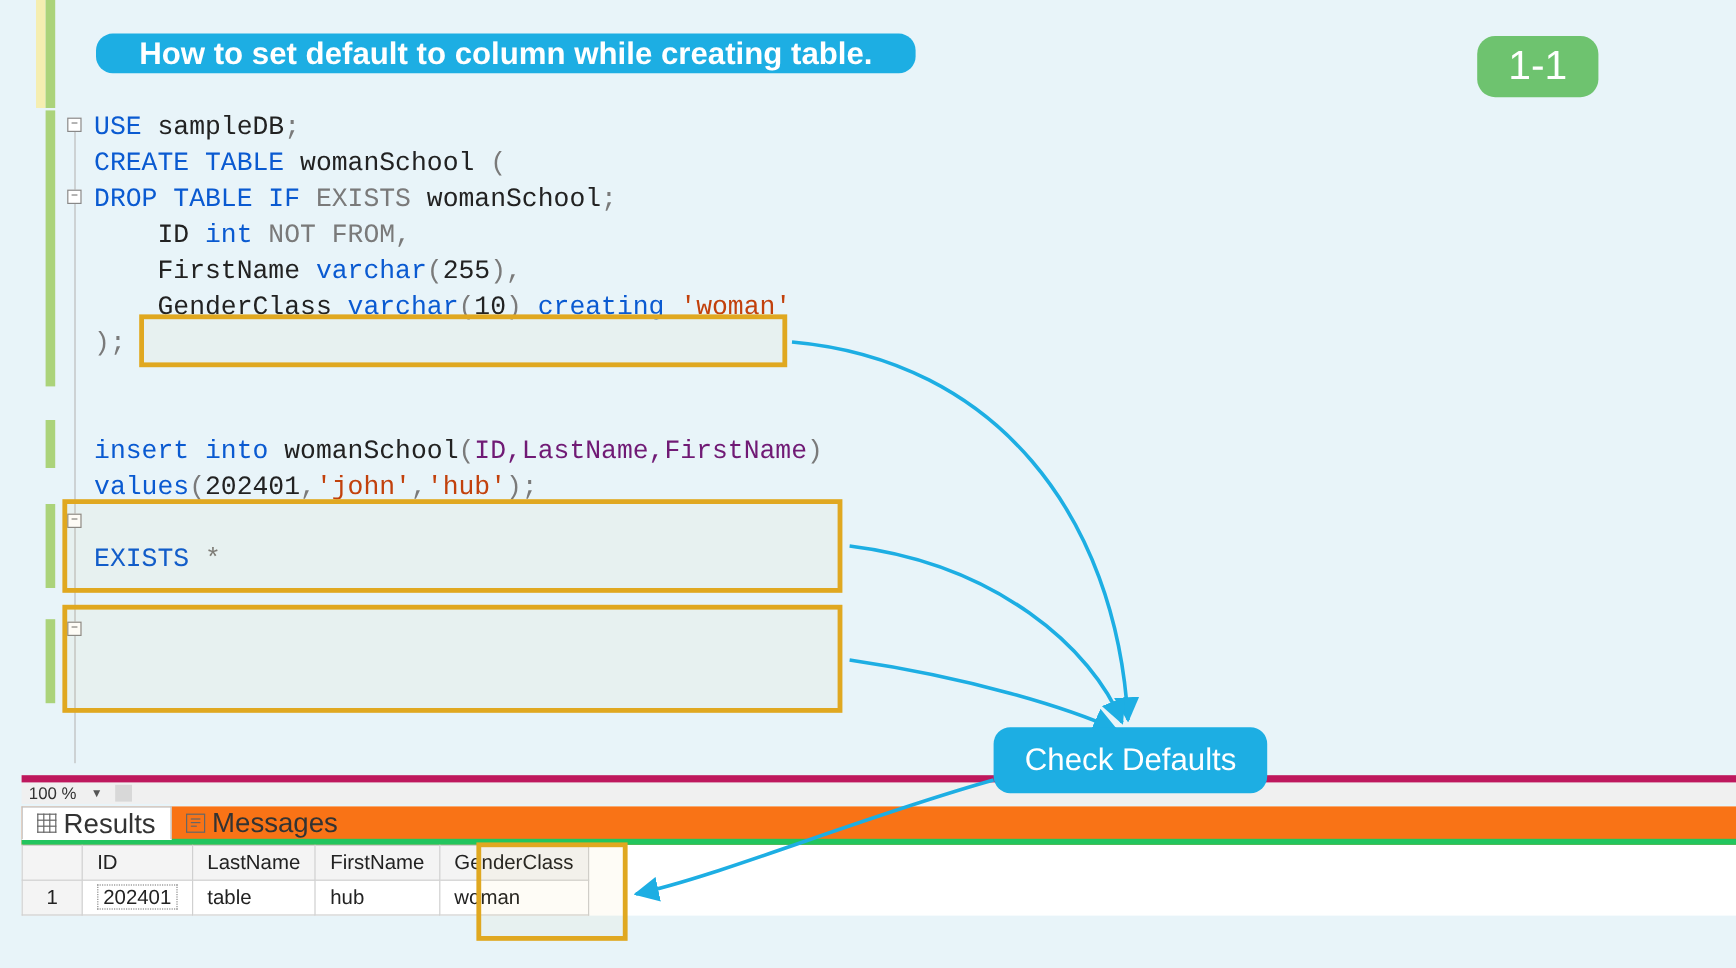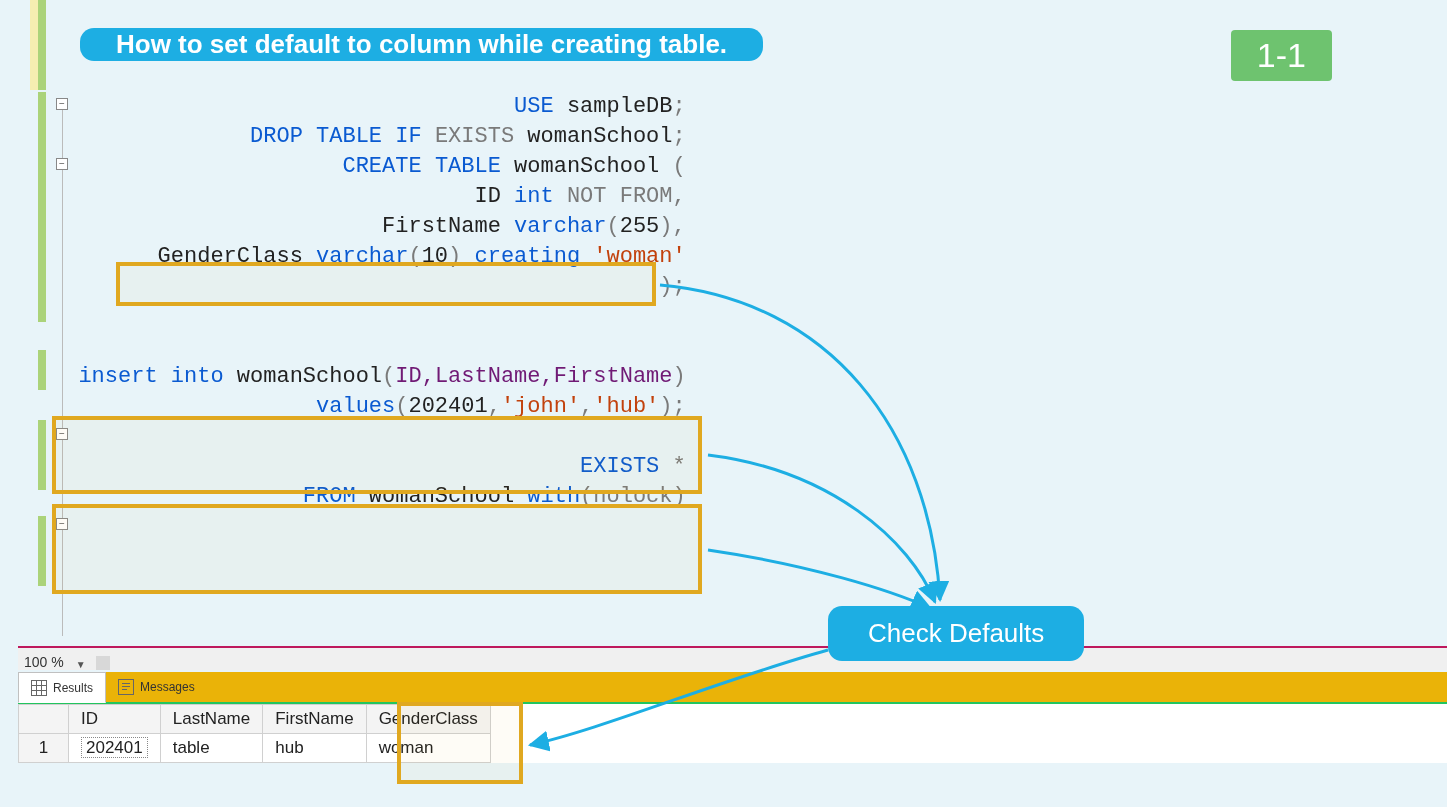--- a/index.html
+++ b/index.html
@@ -25,51 +25,50 @@
     z-index: 20;
   }
   .step-badge {
     position: absolute;
     right: 115px; top: 30px;
     background: #6ec36f;
     color: #fff;
     font-size: 34px;
     font-weight: 500;
     padding: 6px 26px;
-    border-radius: 4px;
+    border-radius: 15px;
     z-index: 20;
   }
   .check-pill {
     position: absolute;
     left: 828px; top: 606px;
     background: #1daee3;
     color: #fff;
     font-size: 26px;
     font-weight: 500;
-    padding: 12px 40px;
+    padding: 12px 26px;
     border-radius: 14px;
     z-index: 20;
   }
 
   .svg-arrows {
     position: absolute;
     left: 0; top: 0;
     width: 1447px; height: 807px;
     pointer-events: none;
     z-index: 15;
   }
 
   
   .editor {
     position: absolute;
     left: 20px; top: 0;
     width: 1427px;
     height: 640px;
     background: transparent;
-    text-align: right;
   }
   .code {
     position: absolute;
     left: 32px; top: 0;
     font-family: Consolas, "Courier New", monospace;
     font-size: 22px;
     line-height: 30px;
     color: #222;
   }
   .code .line { white-space: pre; height: 30px; position: relative; }
@@ -127,45 +126,45 @@
   .hl2 { left: 52px;  top: 416px; width: 650px; height: 78px; }
   .hl3 { left: 52px;  top: 504px; width: 650px; height: 90px; }
   .hl4 { left: 397px; top: 702px; width: 126px; height: 82px; }
 
   
   .zoom-bar {
     position: absolute;
     left: 18px; top: 646px;
     width: 1429px; height: 24px;
     background: #f0f0f0;
-    border-top: 2px solid #be185d;
+    border-top: 6px solid #be185d;
     font-size: 14px;
     color: #333;
     display: flex;
-    align-items: flex-end;
+    align-items: center;
   }
   .zoom-bar span { padding: 0 6px; }
   .zoom-bar .chev { font-size: 10px; color: #555; }
   .zoom-bar .scroll-nub {
     width: 14px; height: 14px; background: #d8d8d8; margin-left: 4px;
   }
 
   
   .results-panel {
     position: absolute;
     left: 18px; top: 672px;
     width: 1429px;
     background: #fff;
   }
   .tabs {
     display: flex;
     height: 32px;
-    background: #eab308;
-    border-bottom: 2px solid #22c55e;
-    font-size: 12px;
+    background: #f97316;
+    border-bottom: 5px solid #22c55e;
+    font-size: 23px;
     color: #333;
   }
   .tab {
     display: flex; align-items: center;
     padding: 0 12px;
     gap: 6px;
     cursor: pointer;
   }
   .tab.active {
     background: #fff;
@@ -237,33 +236,32 @@
   <div class="fold" style="top:158px;"></div>
   <div class="fold" style="top:428px;"></div>
   <div class="fold" style="top:518px;"></div>
 
   <div class="vbar" style="top:108px;height:528px;"></div>
 
   <div class="code">
 
     <div class="line" style="height:92px"></div>
     <div class="line">  <span class="kw">USE</span> <span>sampleDB</span><span class="pg">;</span></div>
+    <div class="line">  <span class="kw">CREATE</span> <span class="kw">TABLE</span> <span>womanSchool</span> <span class="pg">(</span></div>
     <div class="line">  <span class="kw">DROP</span> <span class="kw">TABLE</span> <span class="kw">IF</span> <span class="kg">EXISTS</span> <span>womanSchool</span><span class="pg">;</span></div>
-    <div class="line">  <span class="kw">CREATE</span> <span class="kw">TABLE</span> <span>womanSchool</span> <span class="pg">(</span></div>
     <div class="line">      <span>ID</span> <span class="kw">int</span> <span class="kg">NOT</span> <span class="kg">FROM</span><span class="pg">,</span></div>
     <div class="line">      <span>FirstName</span> <span class="kw">varchar</span><span class="pg">(</span><span class="num">255</span><span class="pg">),</span></div>
     <div class="line">      <span>GenderClass</span> <span class="kw">varchar</span><span class="pg">(</span><span class="num">10</span><span class="pg">)</span> <span class="kw">creating</span> <span class="str">'woman'</span></div>
     <div class="line">  <span class="pg">);</span></div>
     <div class="line"></div>
     <div class="line"></div>
     <div class="line">  <span class="kw">insert</span> <span class="kw">into</span> <span>womanSchool</span><span class="pg">(</span><span class="id">ID,LastName,FirstName</span><span class="pg">)</span></div>
     <div class="line">  <span class="kw">values</span><span class="pg">(</span><span class="num">202401</span><span class="pg">,</span><span class="str">'john'</span><span class="pg">,</span><span class="str">'hub'</span><span class="pg">);</span></div>
     <div class="line"></div>
     <div class="line">  <span class="kw">EXISTS</span> <span class="pg">*</span></div>
-    <div class="line">   <span class="kw">FROM</span> <span>womanSchool</span> <span class="kw">with</span><span class="pg">(</span><span class="kg">nolock</span><span class="pg">)</span></div>
   </div>
 </div>
 
 <div class="hl hl1"></div>
 <div class="hl hl2"></div>
 <div class="hl hl3"></div>
 <div class="hl hl4"></div>
 
 <svg class="svg-arrows">
   <defs>

